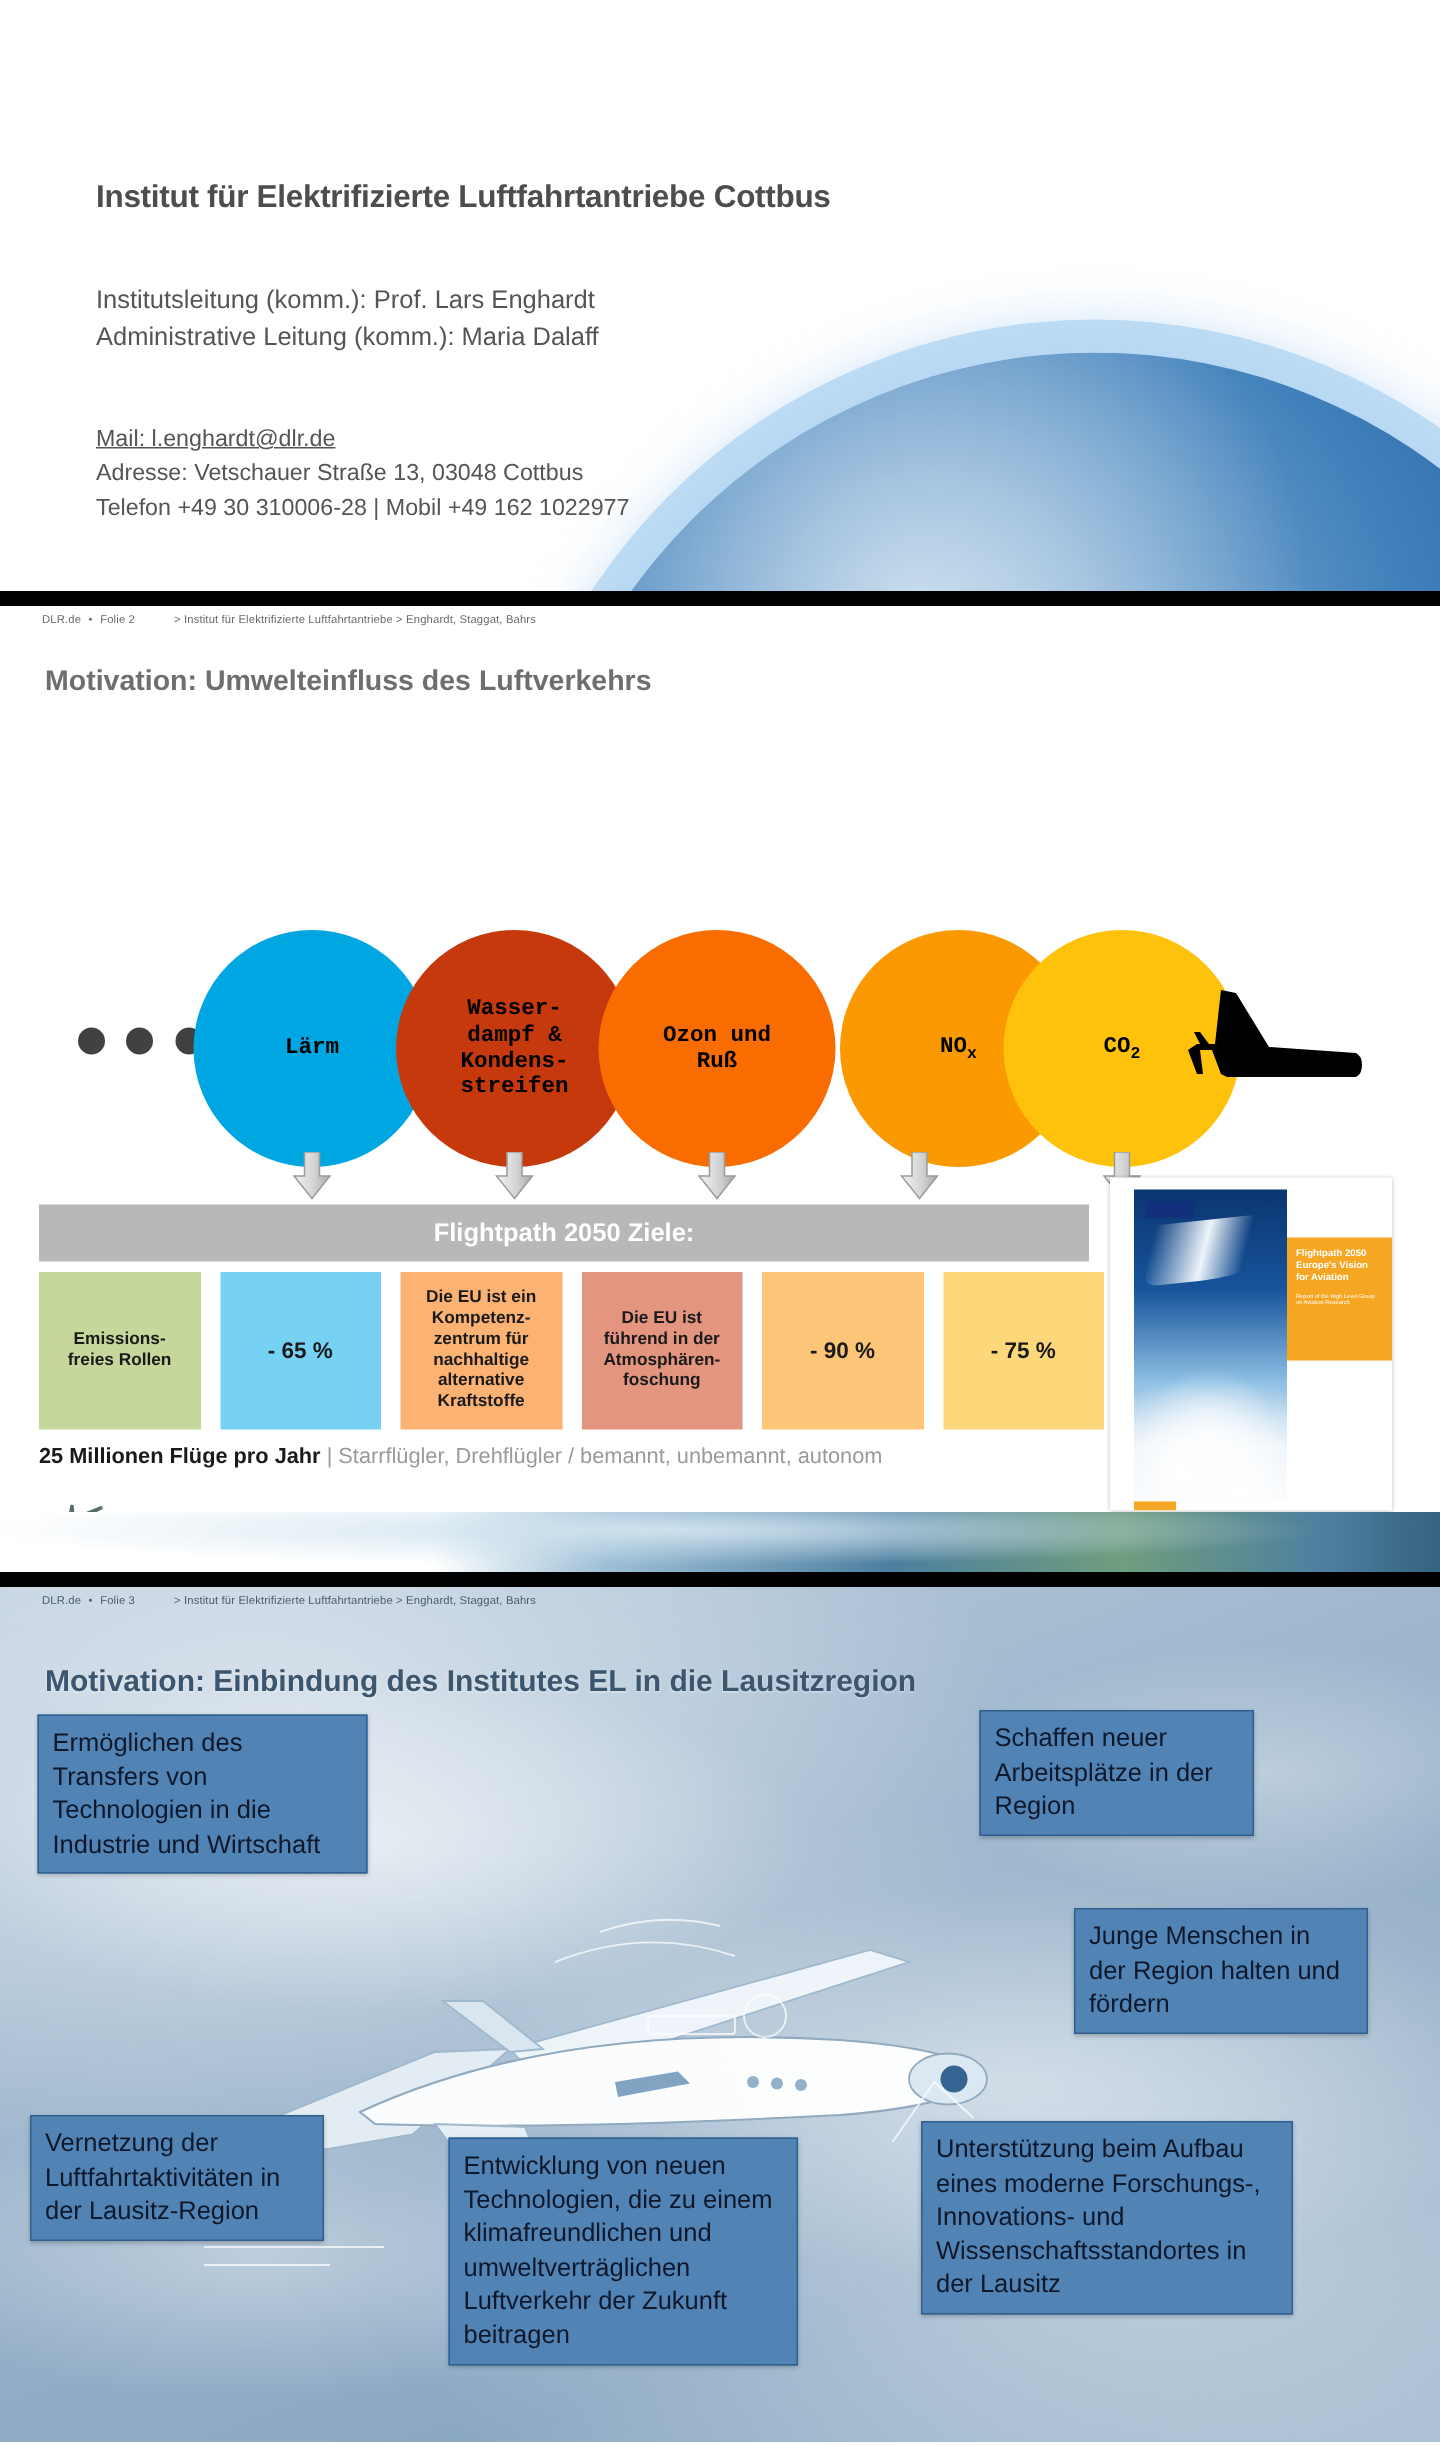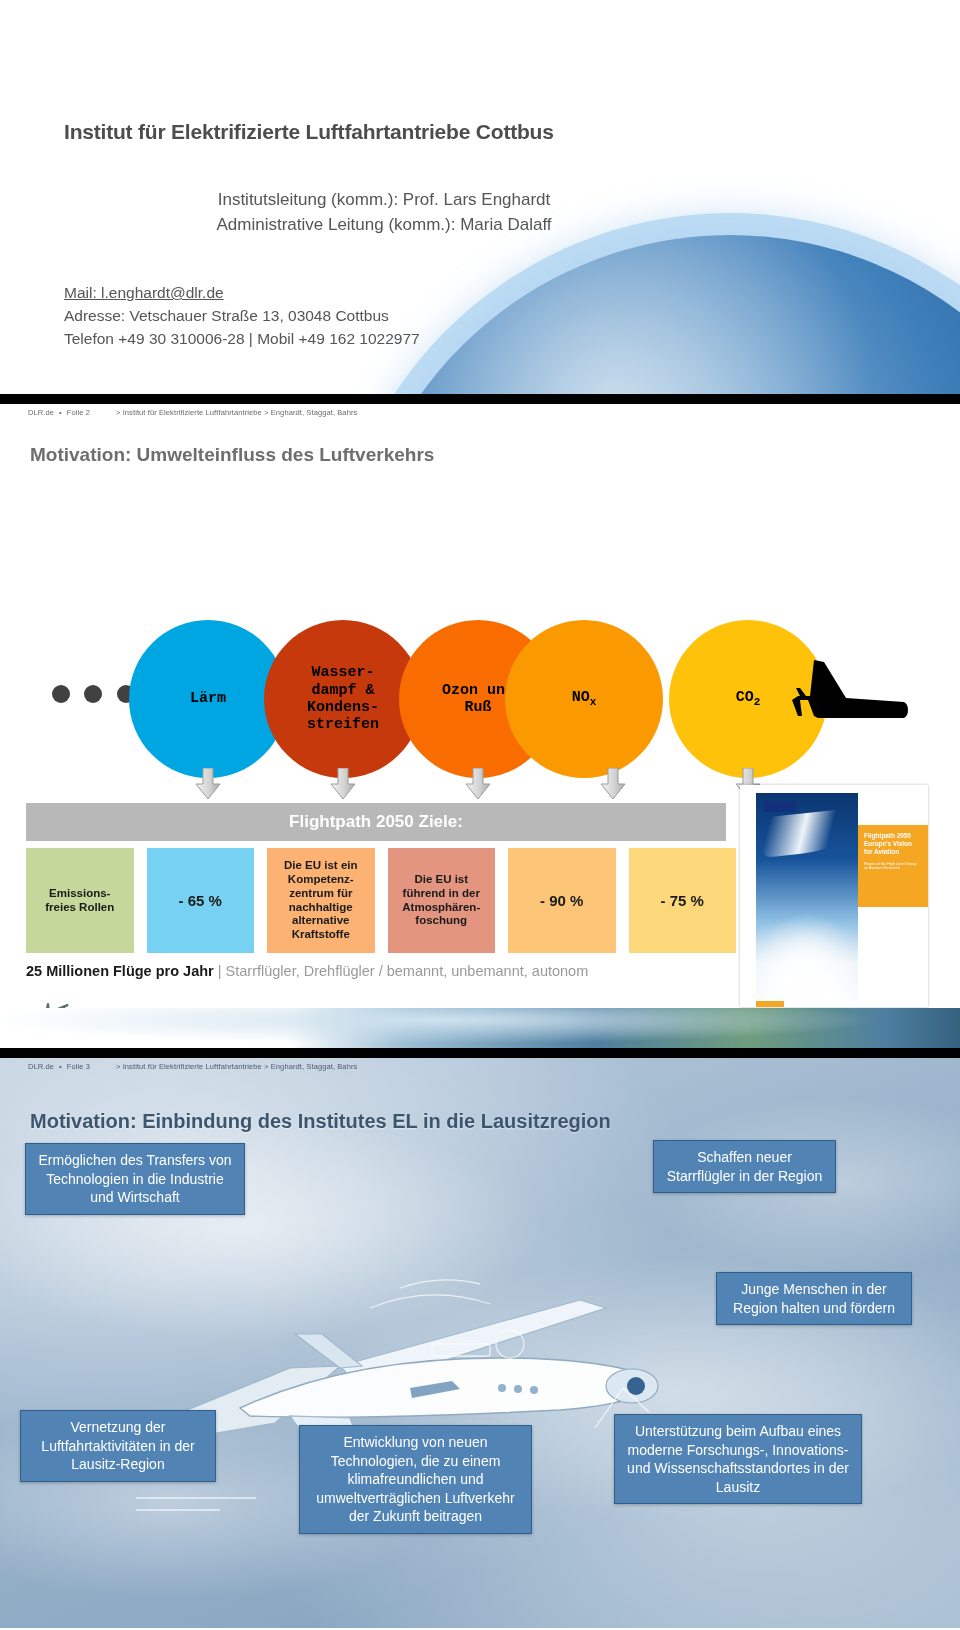--- a/index.html
+++ b/index.html
@@ -41,21 +41,21 @@
     width: 804px;
     height: 804px;
     border-radius: 50%;
     background: radial-gradient(circle, rgba(255,255,255,0) 58%, rgba(160,205,240,0.65) 73%, rgba(255,255,255,0) 86%);
   }
   .s1-text { position: absolute; left: 64px; top: 0; width: 640px; }
   .s1-title {
     font-size: 21px; font-weight: bold; color: #4d4d4d;
     margin-top: 120px; letter-spacing: -0.2px;
   }
-  .s1-lead { margin-top: 44px; font-size: 17px; color: #555; line-height: 1.47; text-align: center; }
+  .s1-lead { margin-top: 44px; font-size: 17px; color: #555; line-height: 1.47; }
   .s1-contact { margin-top: 44px; font-size: 15.5px; color: #555; line-height: 1.48; }
   .s1-mail { text-decoration: underline; color: #555; }
   .s1-date { margin-top: 56px; font-size: 19px; color: #555; }
 
   .claim {
     position: absolute;
     right: 140px; top: 437px;
     color: #ffffff; font-size: 27px; font-weight: 300;
     text-shadow: 0 1px 3px rgba(0,0,0,0.25);
     letter-spacing: 0.2px;
@@ -200,24 +200,23 @@
   }
   .s3-title {
     position: absolute; left: 30px; top: 52px;
     font-size: 20px; font-weight: bold; color: #3b566e;
     text-shadow: 0 1px 2px rgba(255,255,255,0.55);
   }
   .callout {
     position: absolute;
     background: #5184b5;
     border: 1.6px solid #2f5f8f;
-    color: #ffffff;
-    font-size: 14px;
+    color: #0f172a;
+    font-size: 17px;
     line-height: 1.33;
-    text-align: center;
     padding: 7px 9px;
     box-shadow: 0 1px 3px rgba(0,0,0,0.25);
   }
   .c1 { left: 25px;  top: 1143px; width: 220px; }
   .c2 { left: 653px; top: 1140px; width: 183px; }
   .c3 { left: 716px; top: 1272px; width: 196px; }
   .c4 { left: 20px;  top: 1410px; width: 196px; }
   .c5 { left: 275px; top: 1425px; width: 233px; margin-left: 24px; }
   .c6 { left: 614px; top: 1414px; width: 248px; }
 </style>
@@ -278,21 +277,21 @@
 <div id="circles-layer" class="circles" style="position:absolute; left:0; top:620px;">
     <div class="circ" style="left: 129px; background: rgb(0, 166, 226);">
       <div>Lärm</div>
     </div>
     <div class="circ" style="left: 264px; background: rgb(198, 57, 12);">
       <div>Wasser-<br>dampf &amp;<br>Kondens-<br>streifen</div>
     </div>
     <div class="circ" style="left: 399px; background: rgb(249, 109, 0);">
       <div>Ozon und<br>Ruß</div>
     </div>
-    <div class="circ" style="left: 505px; background: rgb(251, 154, 0);">
+    <div class="circ" style="left: 560px; background: rgb(251, 154, 0);">
       <div>NO<sub style="font-size:11px">x</sub></div>
     </div>
     <div class="circ" style="left: 669px; background: rgb(255, 194, 10);">
       <div>CO<sub style="font-size:11px">2</sub></div>
     </div>
   </div>
 
 <svg class="plane-silhouette" style="position:absolute; left:718px; top:658px;" viewBox="0 0 190 78">
   <path d="M96 2 L106 4 L128 40 L186 44 Q190 46 190 52 Q190 58 186 60 L100 60 L96 58 L90 42 L82 42 L84 58 L80 58 L74 42 L80 38 L92 38 Z" fill="#000000"></path>
   <path d="M82 38 L78 30 L82 30 L88 38 Z" fill="#000000"></path>
@@ -439,17 +438,17 @@
 
 <div class="footer on-image" style="position:absolute; left:0; top:1058px;">
   <span>DLR.de</span>
   <span style="padding:0 5px">•</span>
   <span>Folie 3</span>
   <span class="sep"></span>
   <span>&gt; Institut für Elektrifizierte Luftfahrtantriebe &gt; Enghardt, Staggat, Bahrs</span>
 </div>
 
 <div class="callout c1">Ermöglichen des Transfers von Technologien in die Industrie und Wirtschaft</div>
-<div class="callout c2">Schaffen neuer Starrflügler in der Region</div>
+<div class="callout c2">Schaffen neuer Arbeitsplätze in der Region</div>
 <div class="callout c3">Junge Menschen in der Region halten und fördern</div>
 <div class="callout c4">Vernetzung der Luftfahrtaktivitäten in der Lausitz-Region</div>
 <div class="callout c5">Entwicklung von neuen Technologien, die zu einem klimafreundlichen und umweltverträglichen Luftverkehr der Zukunft beitragen</div>
 <div class="callout c6">Unterstützung beim Aufbau eines moderne Forschungs-, Innovations- und Wissenschaftsstandortes in der Lausitz</div>
 
 </body></html>

